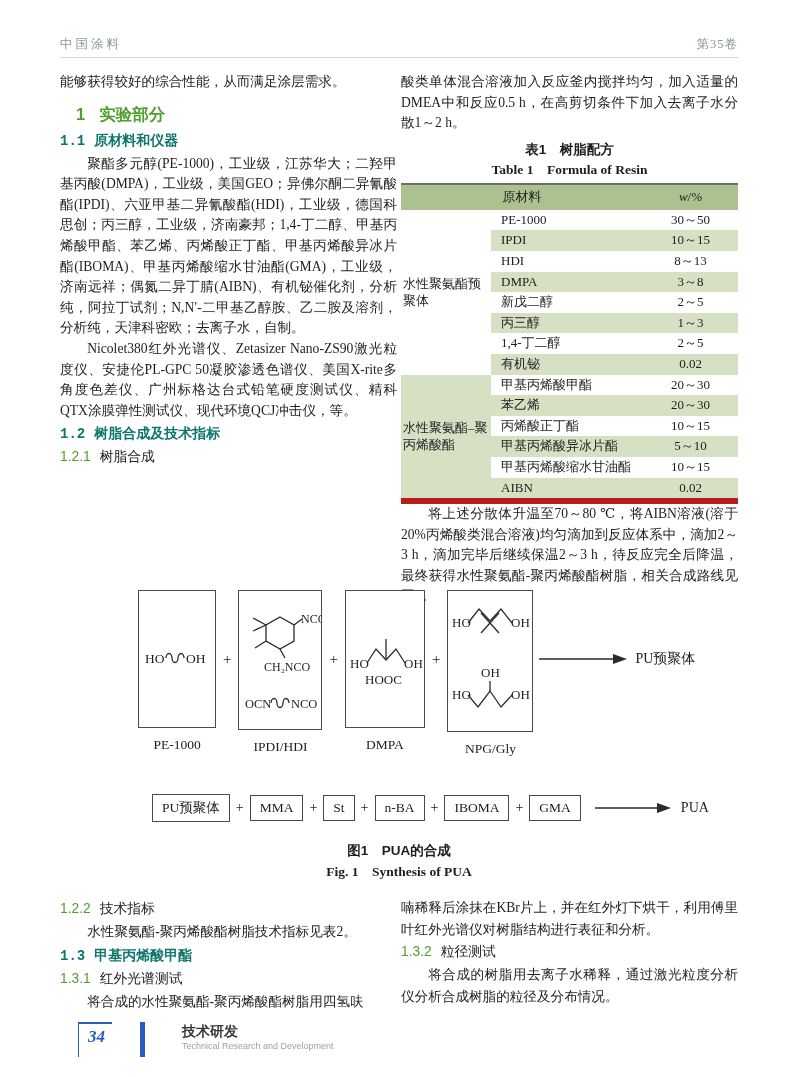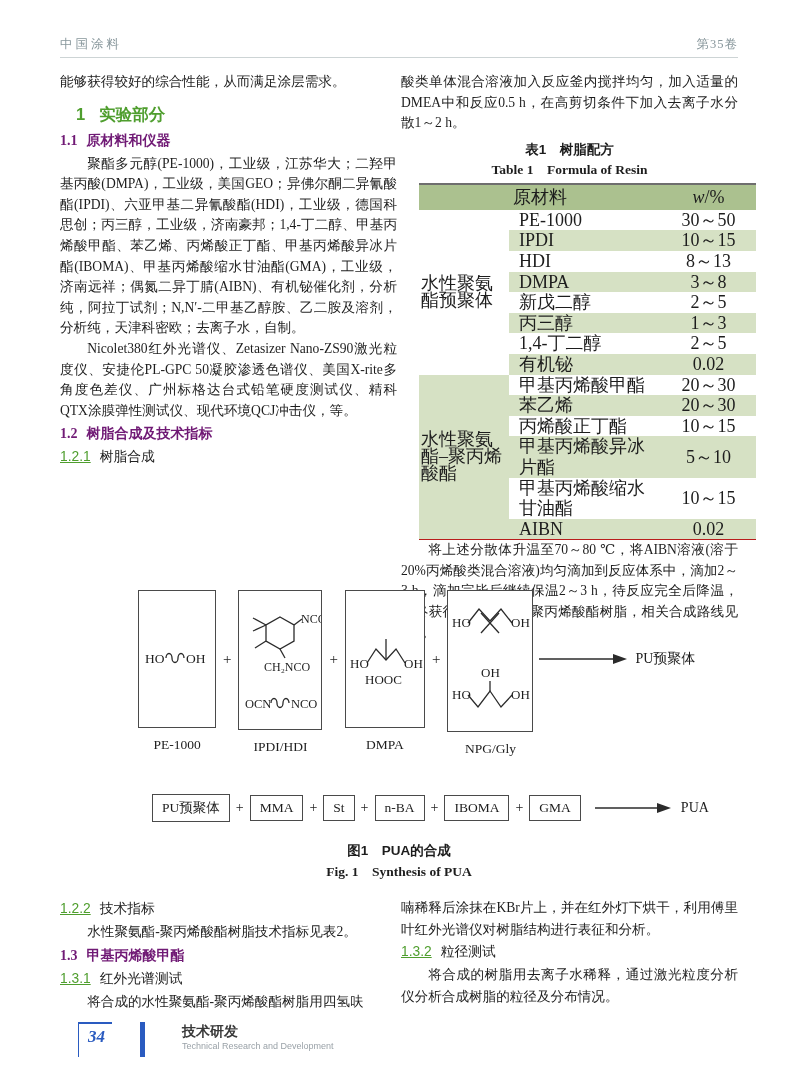--- a/index.html
+++ b/index.html
@@ -18,34 +18,34 @@
   .col-right{left:401px;top:72px;}
   .col-bl{left:60px;top:897px;line-height:21.5px;}
   .col-br{left:401px;top:897px;line-height:21.5px;}
   p.para{margin:0;text-indent:2em;}
   p.cont{margin:0;text-indent:0;}
 
   
   .sec1{margin:10px 16px 6px;color:#4f9e2e;font-family:"Liberation Sans","DejaVu Sans",sans-serif;
         font-size:16.5px;font-weight:bold;line-height:22px;}
   .sec1 .ttl{margin-left:14px;}
-  .sec2{margin:3px 0 3px;color:#701a75;font-family:Liberation Serif, serif;
+  .sec2{margin:3px 0 3px;color:#0f766e;font-family:Liberation Mono, monospace;
         font-size:14px;font-weight:bold;line-height:20px;}
   .sec2 .ttl{margin-left:9px;}
   .sec3{margin:2px 0 2px;font-family:"Liberation Sans","DejaVu Sans",sans-serif;
         font-size:13.8px;font-weight:normal;line-height:20px;color:#222;}
-  .sec3 .num{color:#4f9e2e;text-decoration:underline;}
+  .sec3 .num{color:#4f9e2e;}
   .sec3 .ttl{margin-left:9px;}
 
   
   .tbl-cap-zh{margin-top:6px;text-align:center;font-family:"Liberation Sans","DejaVu Sans",sans-serif;
       font-size:13.5px;font-weight:bold;line-height:20px;}
   .tbl-cap-en{text-align:center;font-size:13.5px;font-weight:bold;line-height:20px;}
-  table.resin{width:100%;border-collapse:collapse;margin-top:3px;font-size:18px;
-      border-top:2px solid #6e6e6e;border-bottom:1px solid #b91c1c;text-align:left;margin-left:18px;}
+  table.resin{width:100%;border-collapse:collapse;margin-top:3px;font-size:13px;
+      border-top:2px solid #6e6e6e;border-bottom:6px solid #b91c1c;text-align:left;}
   table.resin th{background:#abc18f;height:23px;font-weight:normal;text-align:center;}
   table.resin td{height:19px;padding:0;}
   table.resin td.mat{padding-left:10px;}
   table.resin td.val{text-align:center;width:95px;}
   table.resin td.gcell{width:88px;padding-left:2px;line-height:17px;vertical-align:middle;}
   table.resin tr.stripe{background:#d6e1c4;}
   .gcell-a{background:#ffffff;}
   .gcell-b{background:#d6e1c4;}
   .ital{font-style:italic;}
 

